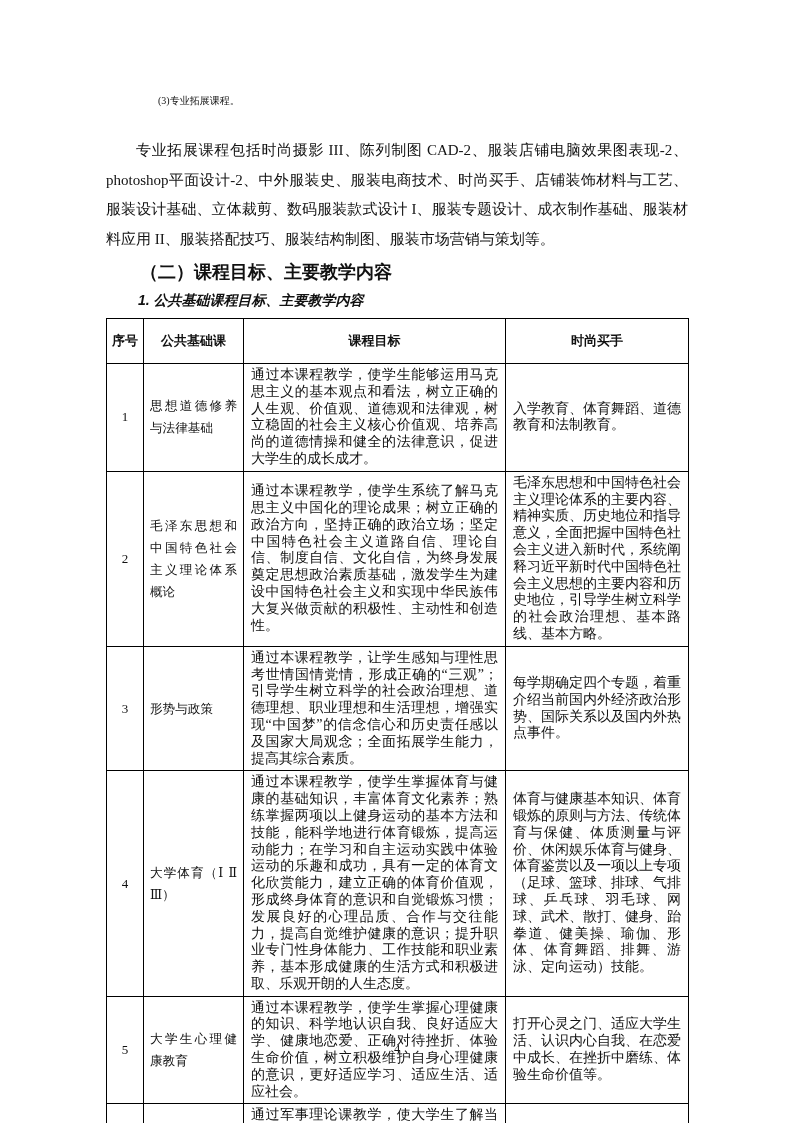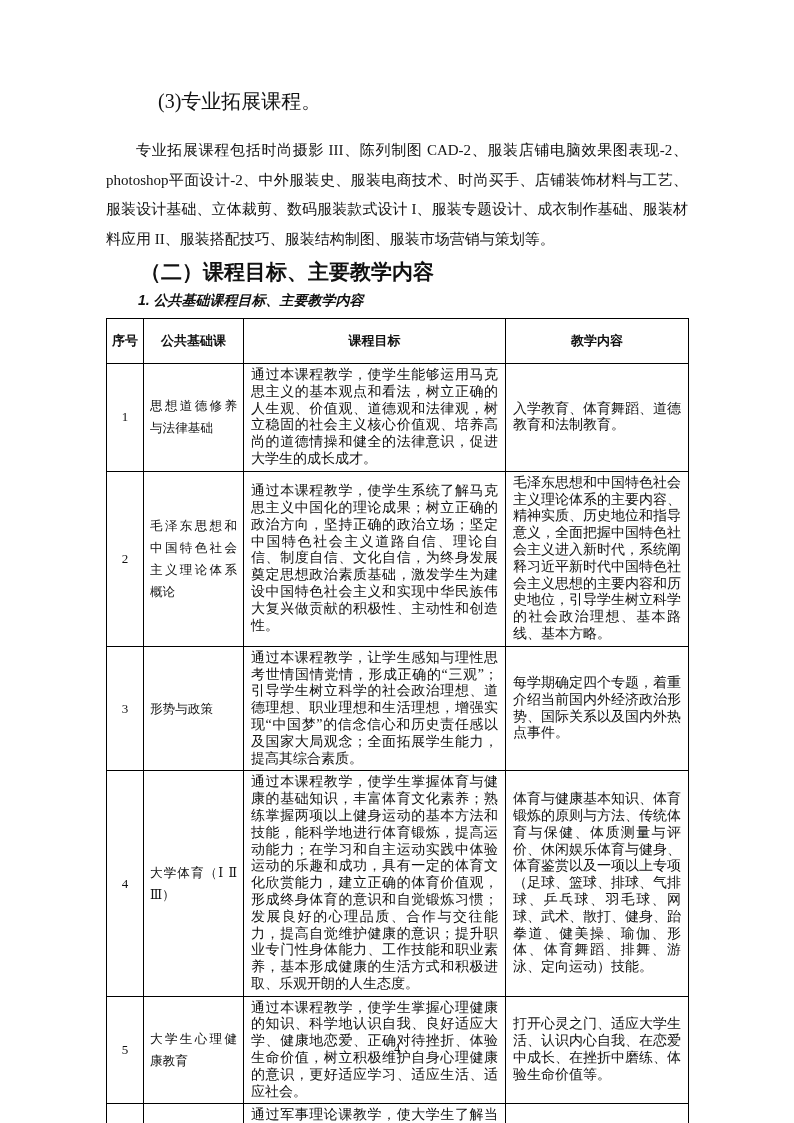--- a/index.html
+++ b/index.html
@@ -16,37 +16,37 @@
     position: relative;
   }
   .page {
     box-sizing: border-box;
     width: 794px;
     height: 1123px;
     padding: 90px 106px 0 106px;
     position: relative;
   }
   .h-expansion {
-    font-size: 20px;
+    font-size: 10px;
     line-height: 22px;
     margin: 0 0 0 52px;
     font-weight: normal;
   }
   .body-paragraph {
     margin: 24px 0 0 0;
     font-size: 15px;
     line-height: 29.5px;
     text-align: justify;
     text-indent: 2em;
   }
   .h-section {
     margin: 6px 0 0 34px;
     font-family: "Liberation Sans", "DejaVu Sans", sans-serif;
     font-weight: bold;
-    font-size: 21px;
+    font-size: 18px;
     line-height: 24px;
   }
   .h-subsection {
     margin: 6px 0 0 32px;
     font-family: "Liberation Sans", "DejaVu Sans", sans-serif;
     font-weight: bold;
     font-size: 14px;
     line-height: 20px;
     font-style: italic;
   }
@@ -114,21 +114,21 @@
       <col style="width:37px">
       <col style="width:100px">
       <col style="width:262px">
       <col style="width:183px">
     </colgroup>
     <tbody>
         <tr class="hdr">
       <th>序号</th>
       <th>公共基础课</th>
       <th>课程目标</th>
-      <th>教学内容</th>
+      <th>时尚买手</th>
     </tr>
     <tr style="height:77px">
       <td class="cell-num">1</td>
       <td class="cell-course">思想道德修养与法律基础</td>
       <td class="cell-goal">通过本课程教学，使学生能够运用马克思主义的基本观点和看法，树立正确的人生观、价值观、道德观和法律观，树立稳固的社会主义核心价值观、培养高尚的道德情操和健全的法律意识，促进大学生的成长成才。</td>
       <td class="cell-content">入学教育、体育舞蹈、道德教育和法制教育。</td>
     </tr>
     <tr style="height:133px">
       <td class="cell-num">2</td>
       <td class="cell-course">毛泽东思想和中国特色社会主义理论体系概论</td>

